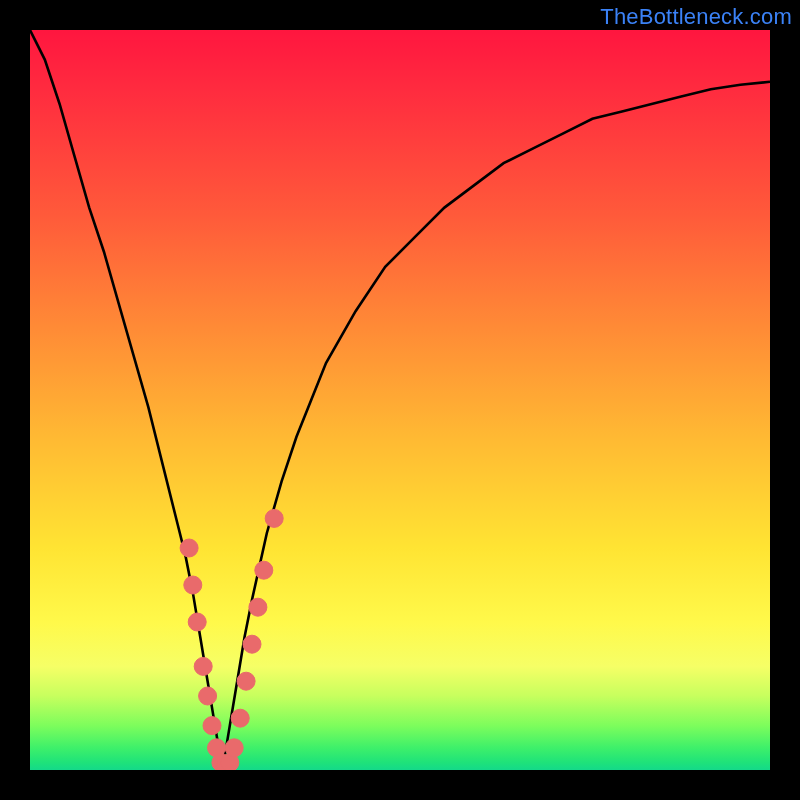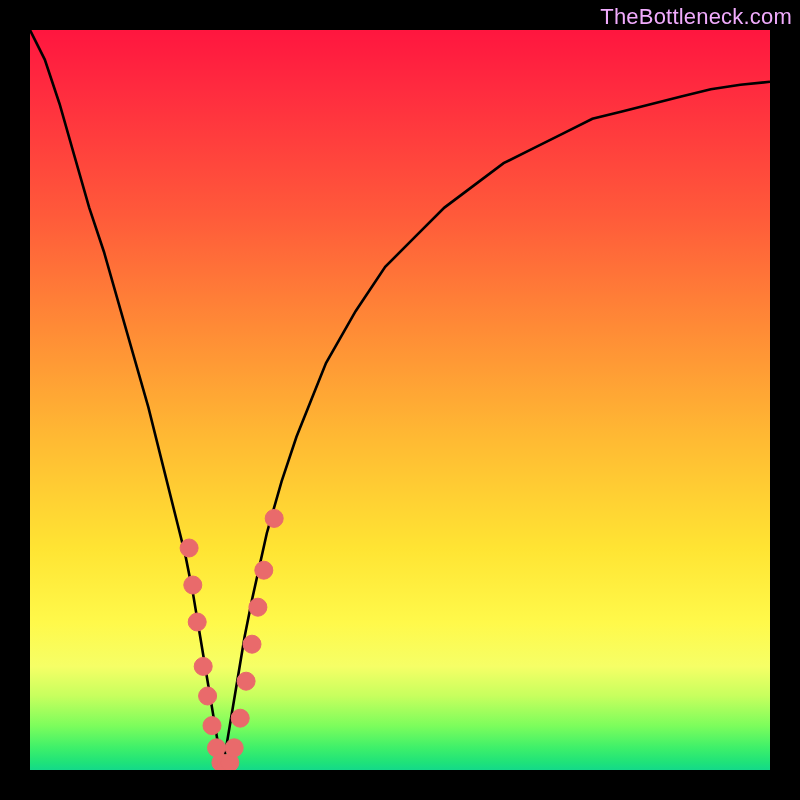--- a/index.html
+++ b/index.html
@@ -40,21 +40,21 @@
       #7dfd5c 94%,
       #3ef06a 97%,
       #1ee27a 99%,
       #14d98a 100%
     );
   }
   .watermark {
     position: absolute;
     top: 4px;
     right: 8px;
-    color: #f0abfc;
+    color: #3b82f6;
     font-size: 22px;
     font-weight: 400;
     letter-spacing: 0.2px;
     user-select: none;
   }
   svg.curve {
     position: absolute;
     top: 0;
     left: 0;
     width: 740px;

